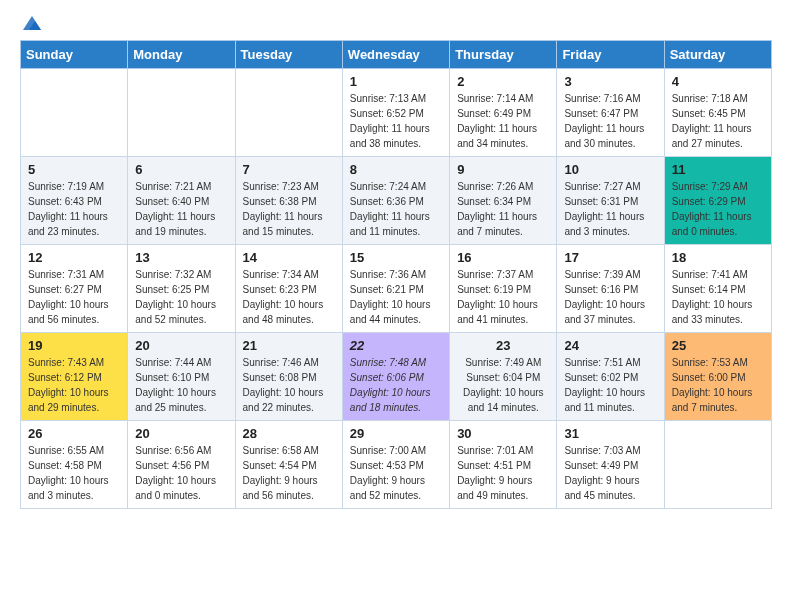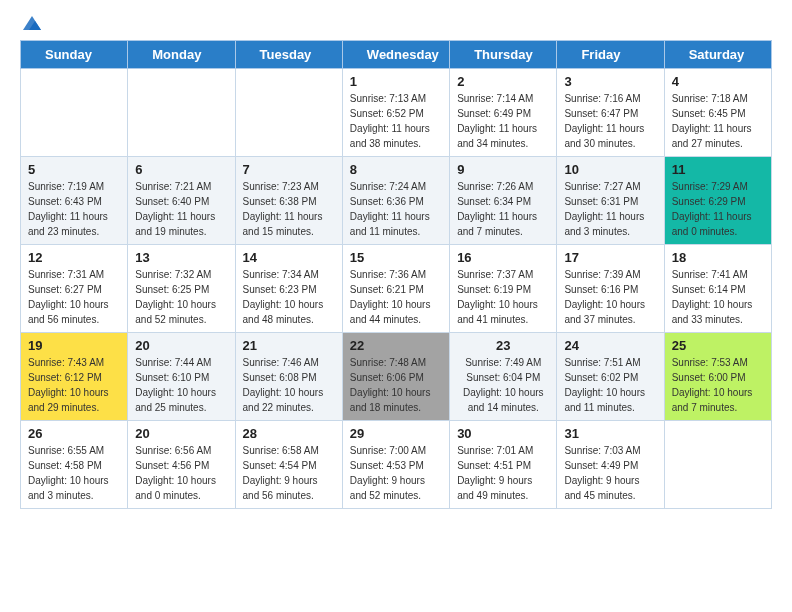--- a/index.html
+++ b/index.html
@@ -41,21 +41,21 @@
     }
     .calendar-table {
       width: 100%;
       border-collapse: collapse;
       table-layout: fixed;
     }
     .calendar-table th {
       background-color: #2a7ec8;
       color: #fff;
       text-align: left;
-      padding: 6px 24px;
+      padding: 6px 5px;
       font-size: 13px;
       font-weight: bold;
       border: 1px solid #aac8e8;
     }
     .calendar-table td {
       border: 1px solid #c8d8e8;
       vertical-align: top;
       padding: 5px 7px;
       font-size: 10.5px;
       color: #333;
@@ -139,24 +139,24 @@
           <td><span class="day-number">14</span><span class="day-info">Sunrise: 7:34 AM<br>Sunset: 6:23 PM<br>Daylight: 10 hours and 48 minutes.</span></td>
           <td><span class="day-number">15</span><span class="day-info">Sunrise: 7:36 AM<br>Sunset: 6:21 PM<br>Daylight: 10 hours and 44 minutes.</span></td>
           <td><span class="day-number">16</span><span class="day-info">Sunrise: 7:37 AM<br>Sunset: 6:19 PM<br>Daylight: 10 hours and 41 minutes.</span></td>
           <td><span class="day-number">17</span><span class="day-info">Sunrise: 7:39 AM<br>Sunset: 6:16 PM<br>Daylight: 10 hours and 37 minutes.</span></td>
           <td><span class="day-number">18</span><span class="day-info">Sunrise: 7:41 AM<br>Sunset: 6:14 PM<br>Daylight: 10 hours and 33 minutes.</span></td>
         </tr>
         <tr>
           <td style="background: #fde047;"><span class="day-number">19</span><span class="day-info">Sunrise: 7:43 AM<br>Sunset: 6:12 PM<br>Daylight: 10 hours and 29 minutes.</span></td>
           <td style="background: rgb(240, 244, 248);"><span class="day-number">20</span><span class="day-info">Sunrise: 7:44 AM<br>Sunset: 6:10 PM<br>Daylight: 10 hours and 25 minutes.</span></td>
           <td style="background: rgb(240, 244, 248);"><span class="day-number">21</span><span class="day-info">Sunrise: 7:46 AM<br>Sunset: 6:08 PM<br>Daylight: 10 hours and 22 minutes.</span></td>
-          <td style="background: #a3a3a3;"><span class="day-number">22</span><span class="day-info">Sunrise: 7:48 AM<br>Sunset: 6:06 PM<br>Daylight: 10 hours and 18 minutes.</span></td>
+          <td style="background: #c4b5fd; font-style: italic;"><span class="day-number">22</span><span class="day-info">Sunrise: 7:48 AM<br>Sunset: 6:06 PM<br>Daylight: 10 hours and 18 minutes.</span></td>
           <td style="background: rgb(240, 244, 248); text-align: center;"><span class="day-number">23</span><span class="day-info">Sunrise: 7:49 AM<br>Sunset: 6:04 PM<br>Daylight: 10 hours and 14 minutes.</span></td>
           <td style="background: rgb(240, 244, 248);"><span class="day-number">24</span><span class="day-info">Sunrise: 7:51 AM<br>Sunset: 6:02 PM<br>Daylight: 10 hours and 11 minutes.</span></td>
-          <td style="background: #bef264;"><span class="day-number">25</span><span class="day-info">Sunrise: 7:53 AM<br>Sunset: 6:00 PM<br>Daylight: 10 hours and 7 minutes.</span></td>
+          <td style="background: #fdba74;"><span class="day-number">25</span><span class="day-info">Sunrise: 7:53 AM<br>Sunset: 6:00 PM<br>Daylight: 10 hours and 7 minutes.</span></td>
         </tr>
         <tr>
           <td><span class="day-number">26</span><span class="day-info">Sunrise: 6:55 AM<br>Sunset: 4:58 PM<br>Daylight: 10 hours and 3 minutes.</span></td>
           <td><span class="day-number">20</span><span class="day-info">Sunrise: 6:56 AM<br>Sunset: 4:56 PM<br>Daylight: 10 hours and 0 minutes.</span></td>
           <td><span class="day-number">28</span><span class="day-info">Sunrise: 6:58 AM<br>Sunset: 4:54 PM<br>Daylight: 9 hours and 56 minutes.</span></td>
           <td><span class="day-number">29</span><span class="day-info">Sunrise: 7:00 AM<br>Sunset: 4:53 PM<br>Daylight: 9 hours and 52 minutes.</span></td>
           <td><span class="day-number">30</span><span class="day-info">Sunrise: 7:01 AM<br>Sunset: 4:51 PM<br>Daylight: 9 hours and 49 minutes.</span></td>
           <td><span class="day-number">31</span><span class="day-info">Sunrise: 7:03 AM<br>Sunset: 4:49 PM<br>Daylight: 9 hours and 45 minutes.</span></td>
           <td class="empty-cell"></td>
         </tr>

